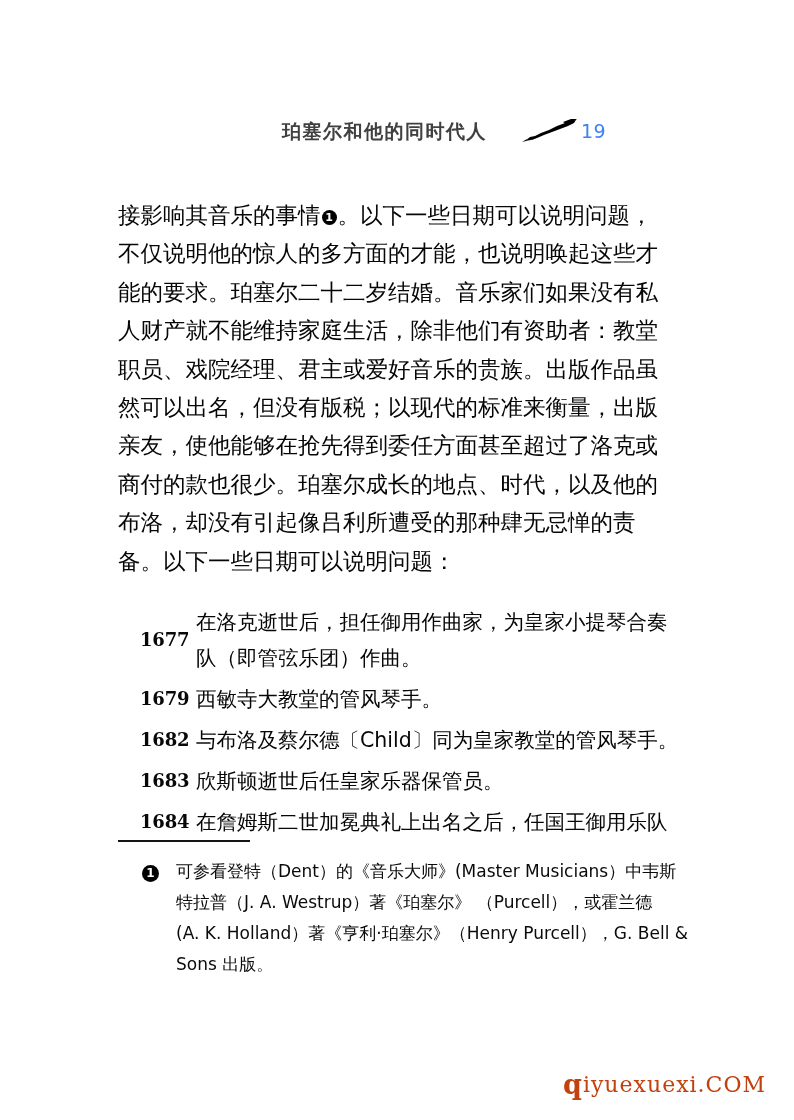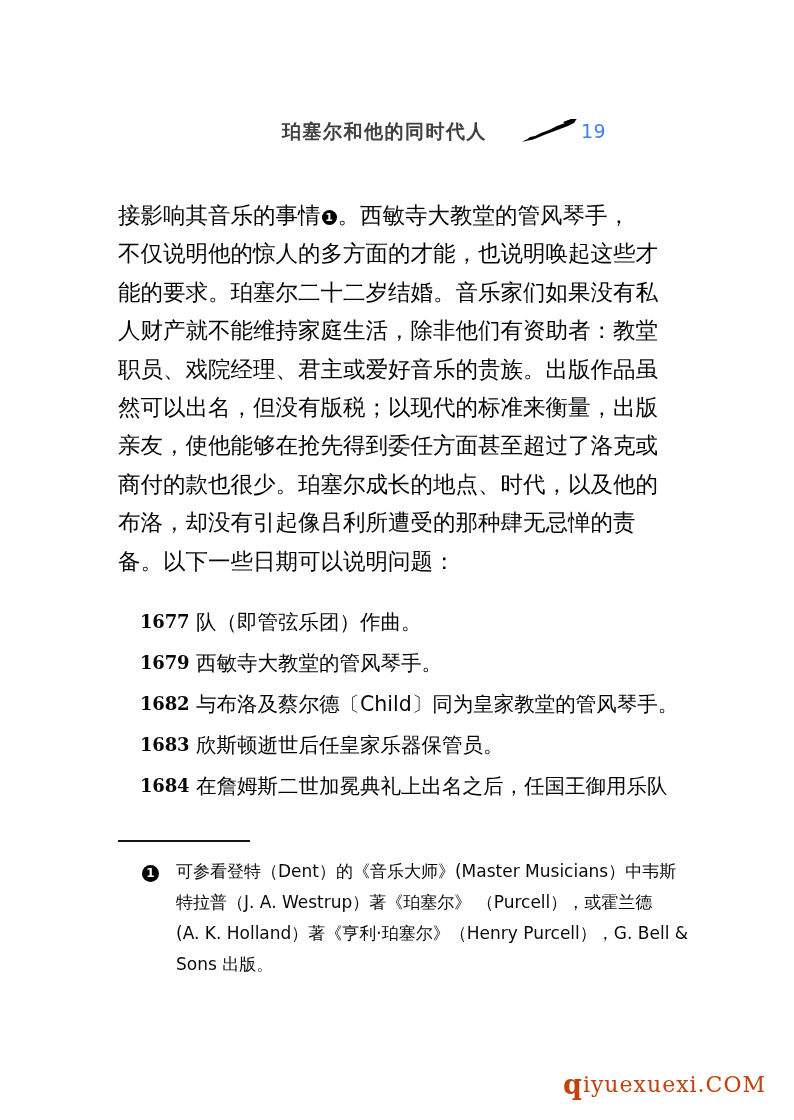--- a/index.html
+++ b/index.html
@@ -219,39 +219,40 @@
         <path d="M14 20 L20 17 L19 19 L13 22 Z" fill="#000000"></path>
       </svg>
     </div>
 
     <div class="header-pageno">19</div>
   </div>
 
   <div class="body-block">
 
     <div class="body-line">
-      <span>接影响其音乐的事情</span><span class="fn-mark">1</span><span>。西敏寺大教堂的管风琴手，</span>
+      <span>接影响其音乐的事情</span><span class="fn-mark">1</span><span>。以下一些日期可以说明问题，</span>
     </div>
 
     <div class="body-line">不仅说明他的惊人的多方面的才能，也说明唤起这些才</div>
     <div class="body-line">能的要求。珀塞尔二十二岁结婚。音乐家们如果没有私</div>
     <div class="body-line">人财产就不能维持家庭生活，除非他们有资助者：教堂</div>
     <div class="body-line">职员、戏院经理、君主或爱好音乐的贵族。出版作品虽</div>
     <div class="body-line">然可以出名，但没有版税；以现代的标准来衡量，出版</div>
     <div class="body-line">亲友，使他能够在抢先得到委任方面甚至超过了洛克或</div>
     <div class="body-line">商付的款也很少。珀塞尔成长的地点、时代，以及他的</div>
     <div class="body-line">布洛，却没有引起像吕利所遭受的那种肆无忌惮的责</div>
     <div class="body-line">备。以下一些日期可以说明问题：</div>
   </div>
 
   <div class="date-list">
 
     <div class="date-row">
       <div class="date-year">1677</div>
       <div class="date-text">
+        <span class="ln">在洛克逝世后，担任御用作曲家，为皇家小提琴合奏</span>
         <span class="ln">队（即管弦乐团）作曲。</span>
       </div>
     </div>
 
     <div class="date-row">
       <div class="date-year">1679</div>
       <div class="date-text">
         <span class="ln">西敏寺大教堂的管风琴手。</span>
       </div>
     </div>

